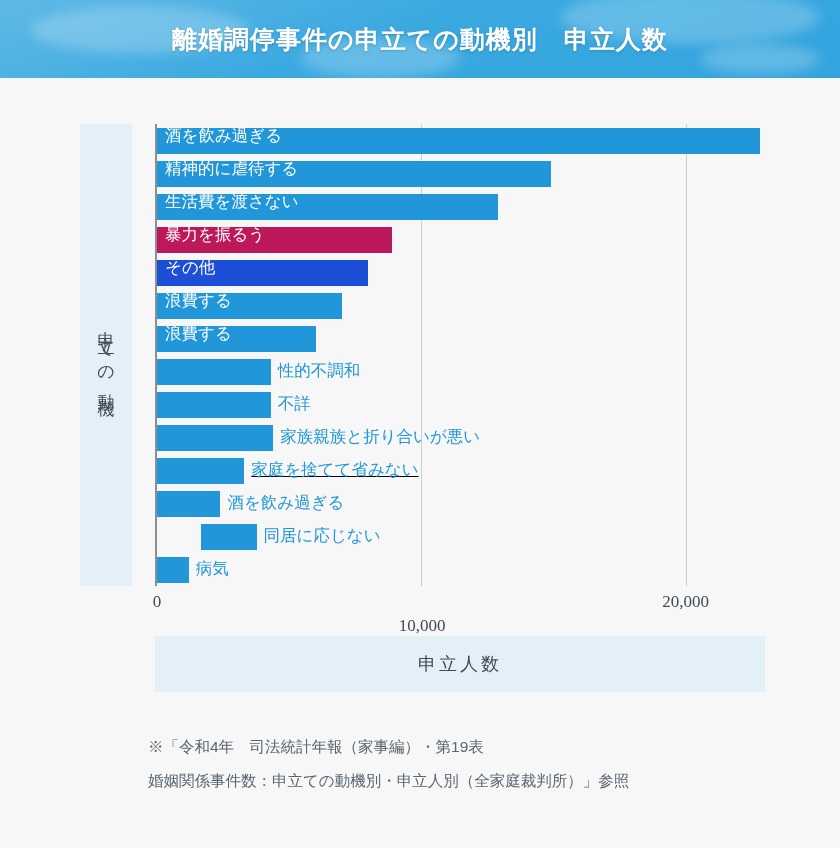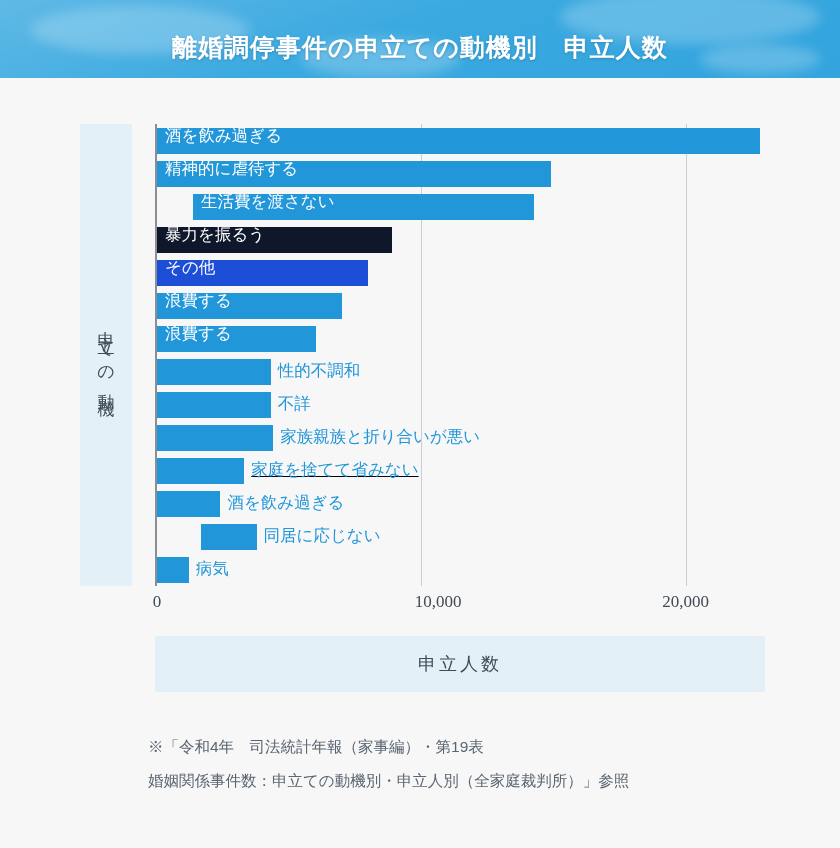--- a/index.html
+++ b/index.html
@@ -38,21 +38,20 @@
     position: relative;
     z-index: 2;
     color: #ffffff;
     font-size: 25px;
     font-weight: bold;
     text-align: center;
     line-height: 78px;
     letter-spacing: 1px;
     text-shadow: 0 1px 3px rgba(0,0,0,0.18);
     white-space: pre;
-    margin-top: 8px;
   }
 
   
   .chart-wrap {
     position: absolute;
     left: 0; top: 78px;
     width: 840px;
     height: 770px;
     background: #f7f7f7;
   }
@@ -208,27 +207,27 @@
         <div class="bar-row" style="top: 3.5px; left: 0px;">
           <div class="bar" style="width: 602.713px; background: rgb(33, 150, 217); position: relative;">
             <span class="bar-label inside">酒を飲み過ぎる</span>
           </div>
         </div>
         <div class="bar-row" style="top: 36.5px; left: 0px;">
           <div class="bar" style="width: 393.878px; background: rgb(33, 150, 217); position: relative;">
             <span class="bar-label inside">精神的に虐待する</span>
           </div>
         </div>
-        <div class="bar-row" style="top: 69.5px; left: 0px; padding-left: 36px;">
+        <div class="bar-row" style="top: 69.5px; left: 0px;">
           <div class="bar" style="width: 341.009px; background: rgb(33, 150, 217); position: relative;">
             <span class="bar-label inside">生活費を渡さない</span>
           </div>
         </div>
         <div class="bar-row" style="top: 102.5px; left: 0px;">
-          <div class="bar" style="width: 235.27px; background: #0f172a; position: relative;">
+          <div class="bar" style="width: 235.27px; background: #be185d; position: relative;">
             <span class="bar-label inside">暴力を振るう</span>
           </div>
         </div>
         <div class="bar-row" style="top: 135.5px; left: 0px;">
           <div class="bar" style="width: 211.478px; background: #1d4ed8; position: relative;">
             <span class="bar-label inside">その他</span>
           </div>
         </div>
         <div class="bar-row" style="top: 168.5px; left: 0px;">
           <div class="bar" style="width: 185.043px; background: rgb(33, 150, 217); position: relative;">
@@ -266,21 +265,21 @@
         </div>
         <div class="bar-row" style="top: 432.5px; left: 0px;">
           <div class="bar" style="width: 31.7217px; background: rgb(33, 150, 217);"></div>
           <span class="bar-label outside">病気</span>
         </div>
       </div>
   </div>
 
   <div class="xticks" id="xticks">
       <div class="xtick" style="left: 2px;">0</div>
-      <div class="xtick" style="left: 283px;">10,000</div>
+      <div class="xtick" style="left: 267px; margin-top: 24px;">10,000</div>
       <div class="xtick" style="left: 530.696px;">20,000</div>
     </div>
 
   <div class="xlabel-box">
     <div class="xlabel-text">申立人数</div>
   </div>
 
   <div class="note">
     <div>※「令和4年　司法統計年報（家事編）・第19表</div>
     <div>婚姻関係事件数：申立ての動機別・申立人別（全家庭裁判所）」参照</div>

